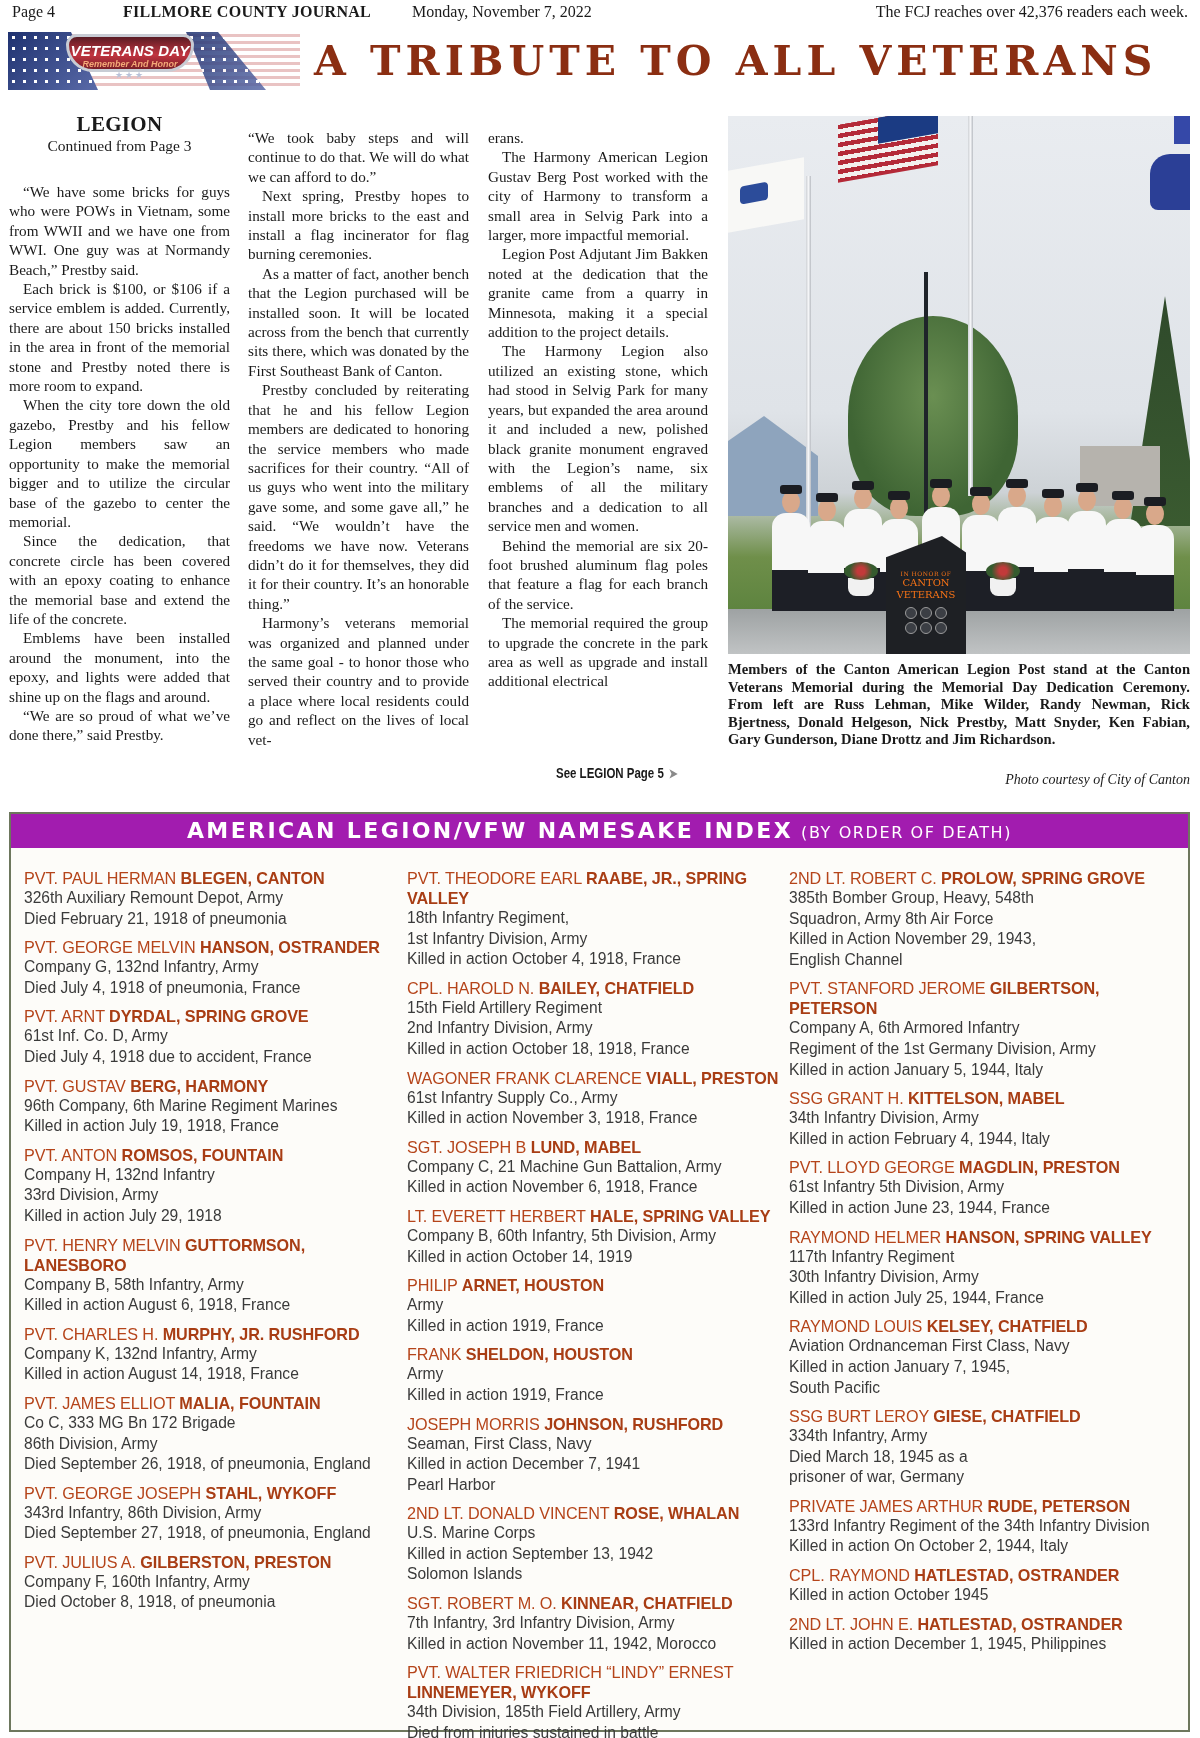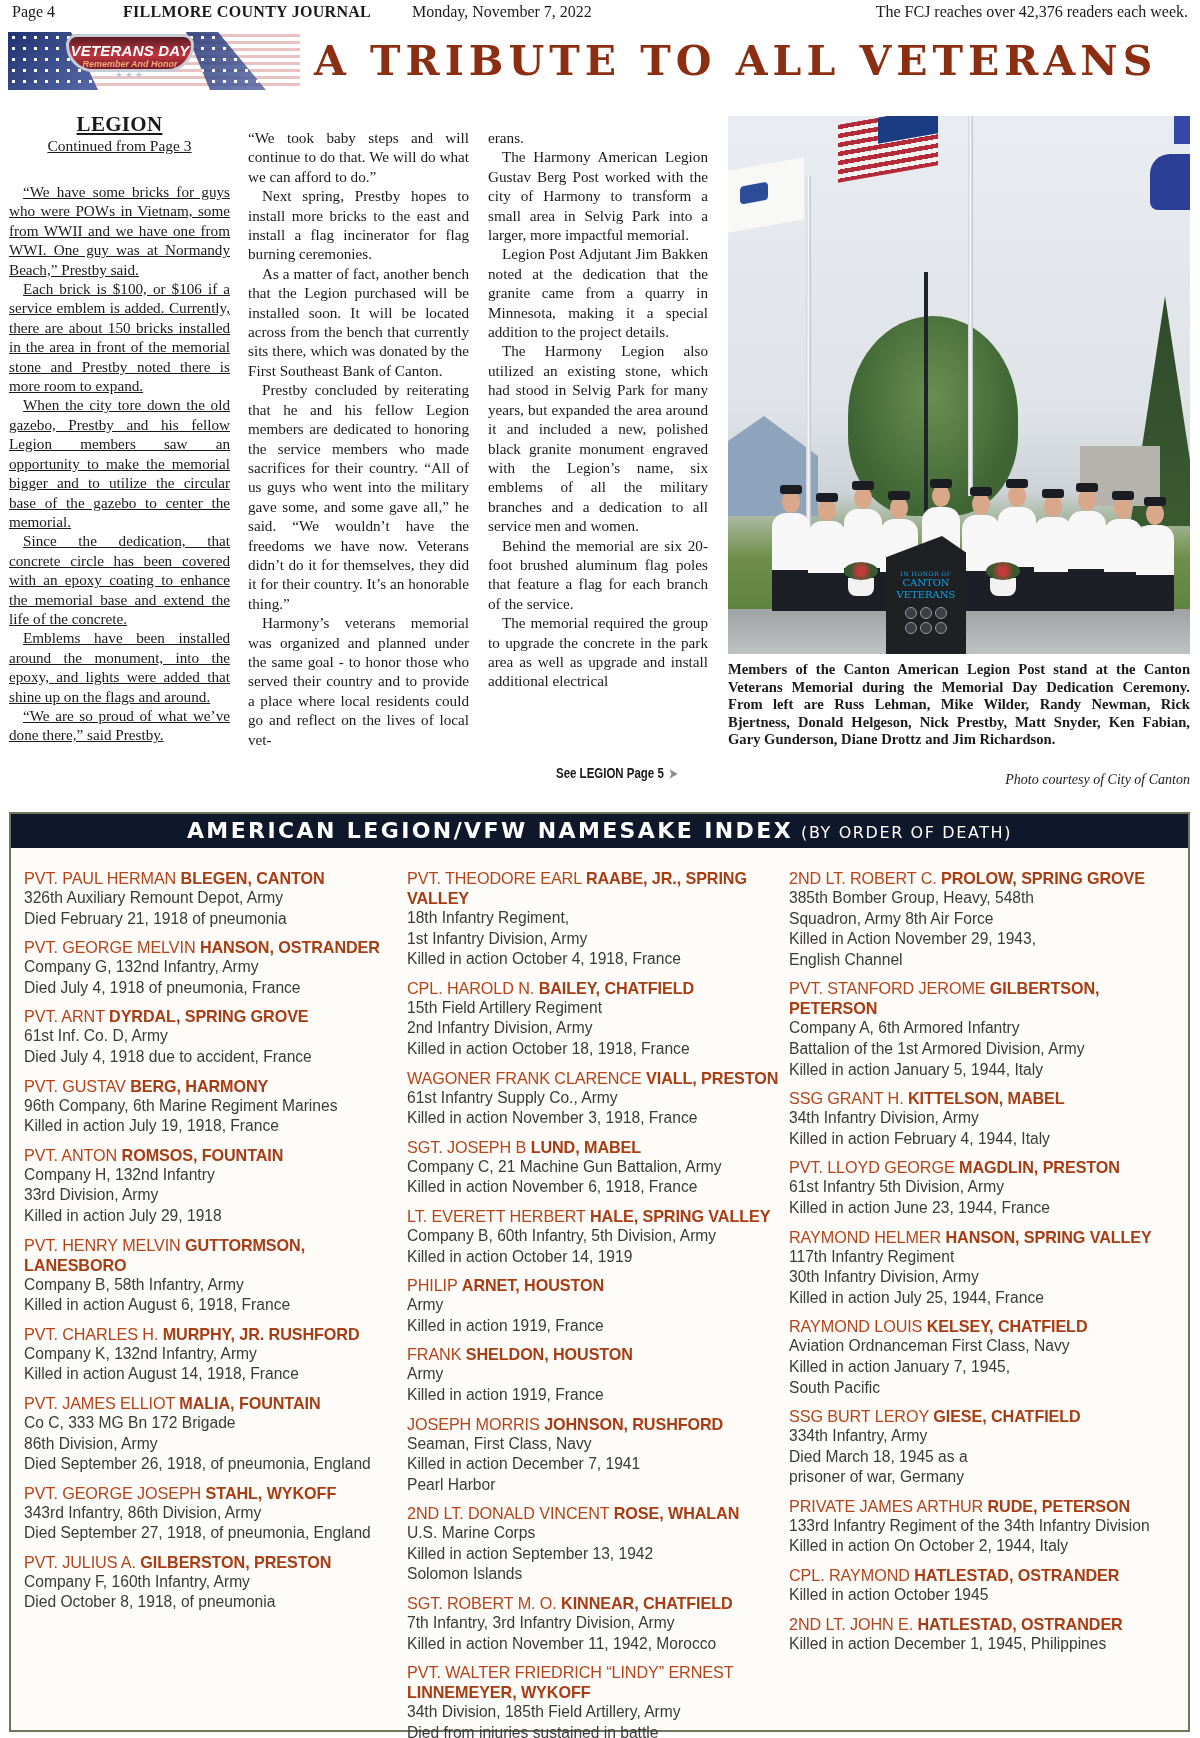--- a/index.html
+++ b/index.html
@@ -43,21 +43,21 @@
     color: #8b2e12; letter-spacing: 5px; white-space: nowrap;
   }
 
   
   .article-col {
     position: absolute; top: 112px; font-size: 15.2px; line-height: 19.4px;
     text-align: justify; hyphens: manual;
   }
   .article-col p { text-indent: 14px; }
   .article-col p.noindent { text-indent: 0; }
-  .col1 { left: 9px; width: 221px; text-decoration: underline; }
+  .col1 { left: 9px; width: 221px; }
   .col2 { left: 248px; width: 221px; top: 128px; }
   .col3 { left: 488px; width: 220px; top: 128px; }
   .kicker { text-align: center; margin-bottom: 26px; }
   .kicker h2 { font-size: 21px; font-weight: bold; line-height: 24px; letter-spacing: 0.3px; }
   .kicker .cont { font-size: 15.5px; line-height: 20px; }
   .jump {
     position: absolute; left: 556px; top: 765px; font-family: "Liberation Sans", sans-serif;
     font-weight: bold; font-size: 14px; transform: scaleX(0.82); transform-origin: left center; white-space: nowrap;
   }
   .jump .arrow { color: #8a8a8a; margin-left: 6px; font-size: 13px; }
@@ -85,21 +85,21 @@
   .photo .flag-army::after { content: ""; position: absolute; left: 12px; top: 18px; width: 28px; height: 18px; background: #2c4c9a; border-radius: 4px; }
   .photo .flag-navy { position: absolute; right: 0; top: 38px; width: 40px; height: 56px; background: #2b3f96; border-radius: 20px 0 0 8px; }
   .photo .flag-corner { position: absolute; right: 0; top: 0; width: 16px; height: 28px; background: #3548a8; }
   .photo .crowd { position: absolute; left: 44px; top: 375px; width: 400px; height: 120px; }
   .photo .person { position: absolute; bottom: 0; width: 38px; border-radius: 14px 14px 0 0; background: linear-gradient(180deg, #f7f7f7 0 58%, #1d1f26 58% 100%); }
   .photo .person::before { content: ""; position: absolute; left: 10px; top: -22px; width: 18px; height: 22px; border-radius: 50%; background: #d9a88a; }
   .photo .person::after { content: ""; position: absolute; left: 8px; top: -28px; width: 22px; height: 9px; border-radius: 3px; background: #1b1d22; }
   .photo .monument {
     position: absolute; left: 158px; top: 420px; width: 80px; height: 118px; background: #1e2024;
     clip-path: polygon(0 18%, 70% 0, 100% 14%, 100% 100%, 0 100%);
-    color: #0ea5e9; text-align: center; font-family: "DejaVu Serif", serif;
+    color: #f97316; text-align: center; font-family: "DejaVu Serif", serif;
   }
   .photo .monument .m1 { display: block; font-size: 6px; margin-top: 34px; letter-spacing: 0.5px; }
   .photo .monument .m2 { display: block; font-size: 10px; line-height: 12px; }
   .photo .monument .m3 { display: block; font-size: 10px; line-height: 12px; }
   .photo .emblems { display: grid; grid-template-columns: repeat(3, 12px); gap: 3px; justify-content: center; margin-top: 6px; }
   .photo .emblems i { display: block; width: 12px; height: 12px; border-radius: 50%; border: 1px solid #9a9a9a; background: #3b3e44; }
   .photo .pot { position: absolute; top: 462px; width: 26px; height: 18px; background: #f1f1f1; border-radius: 0 0 8px 8px; }
   .photo .pot::before { content: ""; position: absolute; left: -4px; top: -16px; width: 34px; height: 18px; border-radius: 50%; background: radial-gradient(circle, #c23a3a 20%, #355b2e 60%); }
   .photo .ground { position: absolute; left: 0; bottom: 0; width: 462px; height: 45px; background: linear-gradient(180deg, #9ea2a3, #c0c3c4); }
 
@@ -110,21 +110,21 @@
   .credit {
     position: absolute; right: 10px; top: 772px; font-style: italic; font-size: 14px;
   }
 
   
   .index-box {
     position: absolute; left: 9px; top: 812px; width: 1181px; height: 920px;
     background: #fdfcf9; border: 2px solid #6d775d;
   }
   .index-header {
-    height: 34px; background: #0f172a; color: #ffffff; text-align: center;
+    height: 34px; background: #a21caf; color: #ffffff; text-align: center;
     font-family: "DejaVu Sans", sans-serif; white-space: nowrap; line-height: 34px;
   }
   .index-header .main { font-weight: bold; font-size: 22px; letter-spacing: 2.4px; }
   .index-header .sub { font-size: 16px; letter-spacing: 1.6px; margin-left: 8px; }
   .index-col { position: absolute; top: 54px; font-family: "Liberation Sans", "DejaVu Sans", sans-serif; }
   .index-col.c1 { left: 13px; width: 380px; }
   .index-col.c2 { left: 396px; width: 380px; }
   .index-col.c3 { left: 778px; width: 395px; }
   .entry { margin-bottom: 8px; }
   .entry .name { color: #b5441a; font-size: 16.2px; line-height: 20px; letter-spacing: -0.1px; }
@@ -356,21 +356,21 @@
       <div class="entry">
         <div class="name"><span>2ND LT. ROBERT C. </span><span class="surname">PROLOW, SPRING GROVE</span></div>
         <div class="line">385th Bomber Group, Heavy, 548th</div>
         <div class="line">Squadron, Army 8th Air Force</div>
         <div class="line">Killed in Action November 29, 1943,</div>
         <div class="line">English Channel</div>
       </div>
       <div class="entry">
         <div class="name"><span>PVT. STANFORD JEROME </span><span class="surname">GILBERTSON, PETERSON</span></div>
         <div class="line">Company A, 6th Armored Infantry</div>
-        <div class="line">Battalion of the 1st Armored Division, Army</div>
+        <div class="line">Regiment of the 1st Germany Division, Army</div>
         <div class="line">Killed in action January 5, 1944, Italy</div>
       </div>
       <div class="entry">
         <div class="name"><span>SSG GRANT H. </span><span class="surname">KITTELSON, MABEL</span></div>
         <div class="line">34th Infantry Division, Army</div>
         <div class="line">Killed in action February 4, 1944, Italy</div>
       </div>
       <div class="entry">
         <div class="name"><span>PVT. LLOYD GEORGE </span><span class="surname">MAGDLIN, PRESTON</span></div>
         <div class="line">61st Infantry 5th Division, Army</div>

